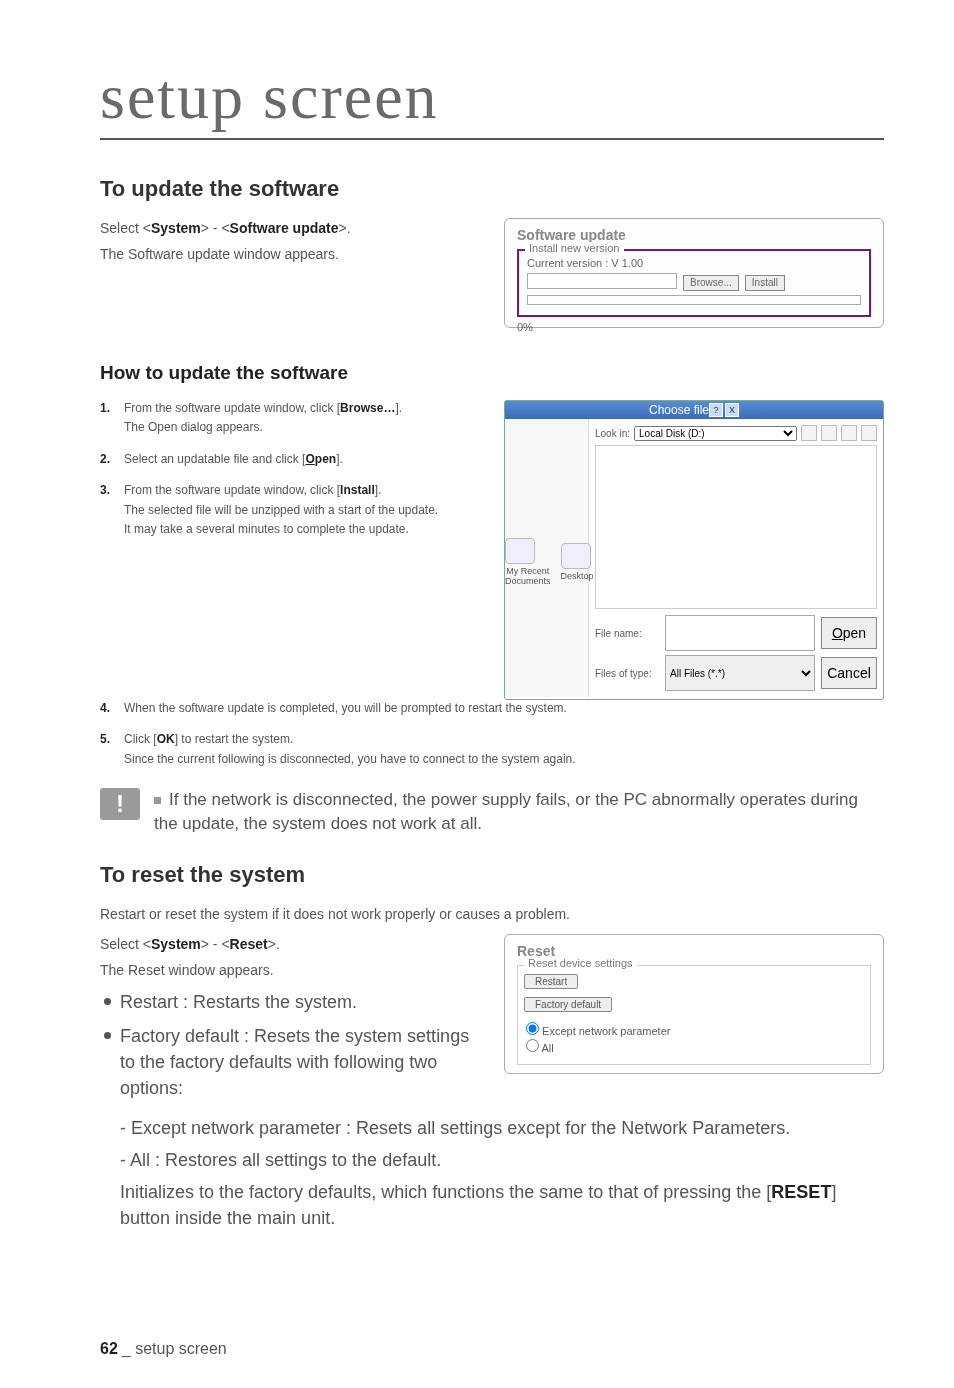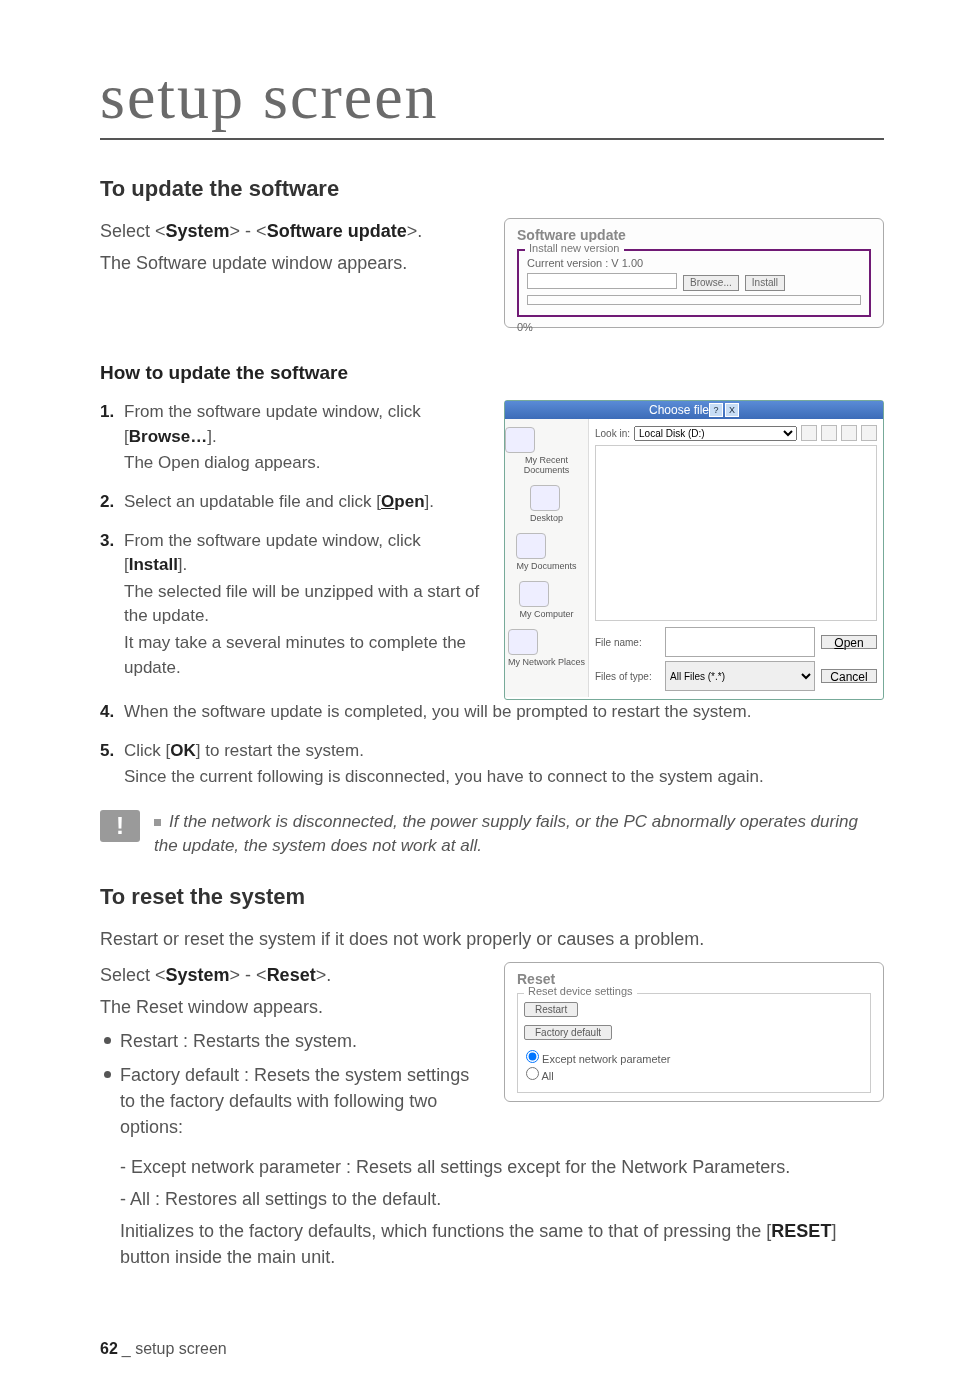--- a/index.html
+++ b/index.html
@@ -1,59 +1,59 @@
 <!DOCTYPE html>
 <html><head>
 <meta charset="utf-8">
 <style>
   * { box-sizing: border-box; margin: 0; padding: 0; }
   html, body { width: 954px; height: 1388px; background: #fff; font-family: Arial, Helvetica, sans-serif; color: #5a5a5a; }
   .page { padding: 60px 70px 30px 100px; position: relative; height: 100%; }
   .title { font-family: "Times New Roman", serif; font-size: 64px; font-weight: 300; letter-spacing: 2px; color: #6a6a6a; border-bottom: 2px solid #555; padding-bottom: 4px; margin-bottom: 36px; }
   .h2 { font-size: 22px; color: #333; font-weight: bold; margin-bottom: 16px; }
-  .para { font-size: 18px; line-height: 1.45; color: #555; margin-bottom: 6px; }
+  .para { font-size: 14px; line-height: 1.45; color: #555; margin-bottom: 6px; }
   .bold { font-weight: bold; color: #222; }
   .section-row { display: flex; gap: 18px; align-items:flex-start; }
   .left-col { flex: 1 1 0; min-width:0; }
   .right-col { flex: 0 0 auto; }
   .shot { border: 1px solid #aaa; border-radius: 6px; background: #fdfdfd; font-size: 11px; color: #666; }
   .shot-swupdate { width: 380px; height: 110px; padding: 8px 12px; }
   .shot-swupdate .tt { font-size: 14px; font-weight:bold; color:#888; margin-bottom:6px; }
   .shot-swupdate .fieldset { border:2px solid #701a75; padding:6px 8px 10px; position:relative; margin-bottom:4px; }
   .shot-swupdate .legend { position:absolute; top:-9px; left:6px; background:#fdfdfd; padding:0 4px; font-size:11px; color:#777;}
   .shot-swupdate input.path { width:150px; height:16px; border:1px solid #aaa; }
   .shot-swupdate .btn { font-size:10px; padding:0 6px; border:1px solid #888; background:#eee; margin-left:3px; display:inline-block; height:16px; line-height:14px;}
   .shot-swupdate .bar { width:100%; height:10px; border:1px solid #aaa; margin-top:4px;}
 
   .h3 { font-size: 19px; font-weight: bold; color: #222; margin: 34px 0 16px; }
 
   ol { list-style: none; counter-reset: step; }
-  ol > li { position:relative; padding-left: 24px; font-size:17px; line-height:1.45; color:#555; margin-bottom:14px; }
+  ol > li { position:relative; padding-left: 24px; font-size:12px; line-height:1.45; color:#555; margin-bottom:14px; }
   ol > li::before { counter-increment: step; content: counter(step) "."; position:absolute; left:0; font-weight:bold; color:#222; }
   ol > li .sub { display:block; color:#555; margin-top:2px; }
 
   .dialog-choose { width:380px; height:300px; border:1px solid #7a9; border-radius:3px; background:#fff; font-size:11px; }
   .dialog-choose .tb { background: linear-gradient(#5a8bd6,#3c6cb8); color:#fff; padding:2px 6px; font-size:12px; display:flex; justify-content:center; align-items:center;}
   .dialog-choose .tb .winicons { display:flex; gap:2px; }
   .dialog-choose .tb .winicons span { width:14px; height:14px; background:#c7ddf5; color:#234; font-size:9px; display:flex; align-items:center; justify-content:center; border:1px solid #fff;}
   .dialog-choose .body { display:flex; height:calc(100% - 20px); }
-  .dialog-choose .side { width:84px; background:#f7f7f6; border-right:1px solid #ddd; display:flex; flex-direction:column; align-items:center; gap:10px; padding-top:8px; font-size:9px; color:#555; text-align:center;}
+  .dialog-choose .side { width:84px; background:#f7f7f6; border-right:1px solid #ddd; display:flex; align-items:center; gap:10px; padding-top:8px; font-size:9px; color:#555; text-align:center;}
   .dialog-choose .side .ic { width:30px; height:26px; border:1px solid #bbb; border-radius:4px; background:#eef; margin-bottom:2px;}
   .dialog-choose .main { flex:1; padding:6px; display:flex; flex-direction:column; }
   .dialog-choose .toprow { display:flex; align-items:center; gap:4px; font-size:10px; margin-bottom:4px;}
   .dialog-choose .toprow select { flex:1; font-size:10px; }
   .dialog-choose .toprow .tool { width:16px; height:16px; border:1px solid #bbb; background:#f3f3f3; }
   .dialog-choose .filearea { flex:1; border:1px solid #ccc; background:#fff; }
   .dialog-choose .bottom { display:grid; grid-template-columns: 64px 1fr 56px; gap:4px 6px; margin-top:6px; align-items:center; font-size:10px;}
-  .dialog-choose .bottom input, .dialog-choose .bottom select { width:100%; font-size:10px; border:1px solid #aaa; height:30px;}
-  .dialog-choose .bottom .dbtn { border:1px solid #888; background:#eee; font-size:12px; height:14px; }
+  .dialog-choose .bottom input, .dialog-choose .bottom select { width:100%; font-size:10px; border:1px solid #aaa; height:36px;}
+  .dialog-choose .bottom .dbtn { border:1px solid #888; background:#eee; font-size:14px; height:32px; }
 
   .note-row { display:flex; gap:14px; margin:20px 0 26px; align-items:flex-start; }
   .note-badge { width:40px; height:32px; background:#9a9a9a; color:#fff; font-size:24px; font-weight:bold; display:flex; align-items:center; justify-content:center; border-radius:3px; flex-shrink:0; }
-  .note-text { font-size:17px; line-height:1.4; color:#555;font-style:italic; }
+  .note-text { font-size:17px; line-height:1.4; color:#555; }
   .note-bullet { display:inline-block; width:7px; height:7px; background:#999; margin-right:8px; vertical-align:middle;}
 
   ul.bul { list-style:none; }
   ul.bul > li { position:relative; padding-left:20px; font-size:18px; line-height:1.45; color:#555; margin-bottom:8px;}
   ul.bul > li::before { content:""; width:7px; height:7px; border-radius:50%; background:#555; position:absolute; left:4px; top:9px;}
   .subdash { padding-left:20px; font-size:18px; line-height:1.45; color:#555;}
   .subdash p { margin-bottom:6px;}
   .subdash .dash::before { content:"- "; }
 
   .shot-reset { width:380px; height:140px; border:1px solid #aaa; border-radius:6px; padding:8px 12px; font-size:11px;}

